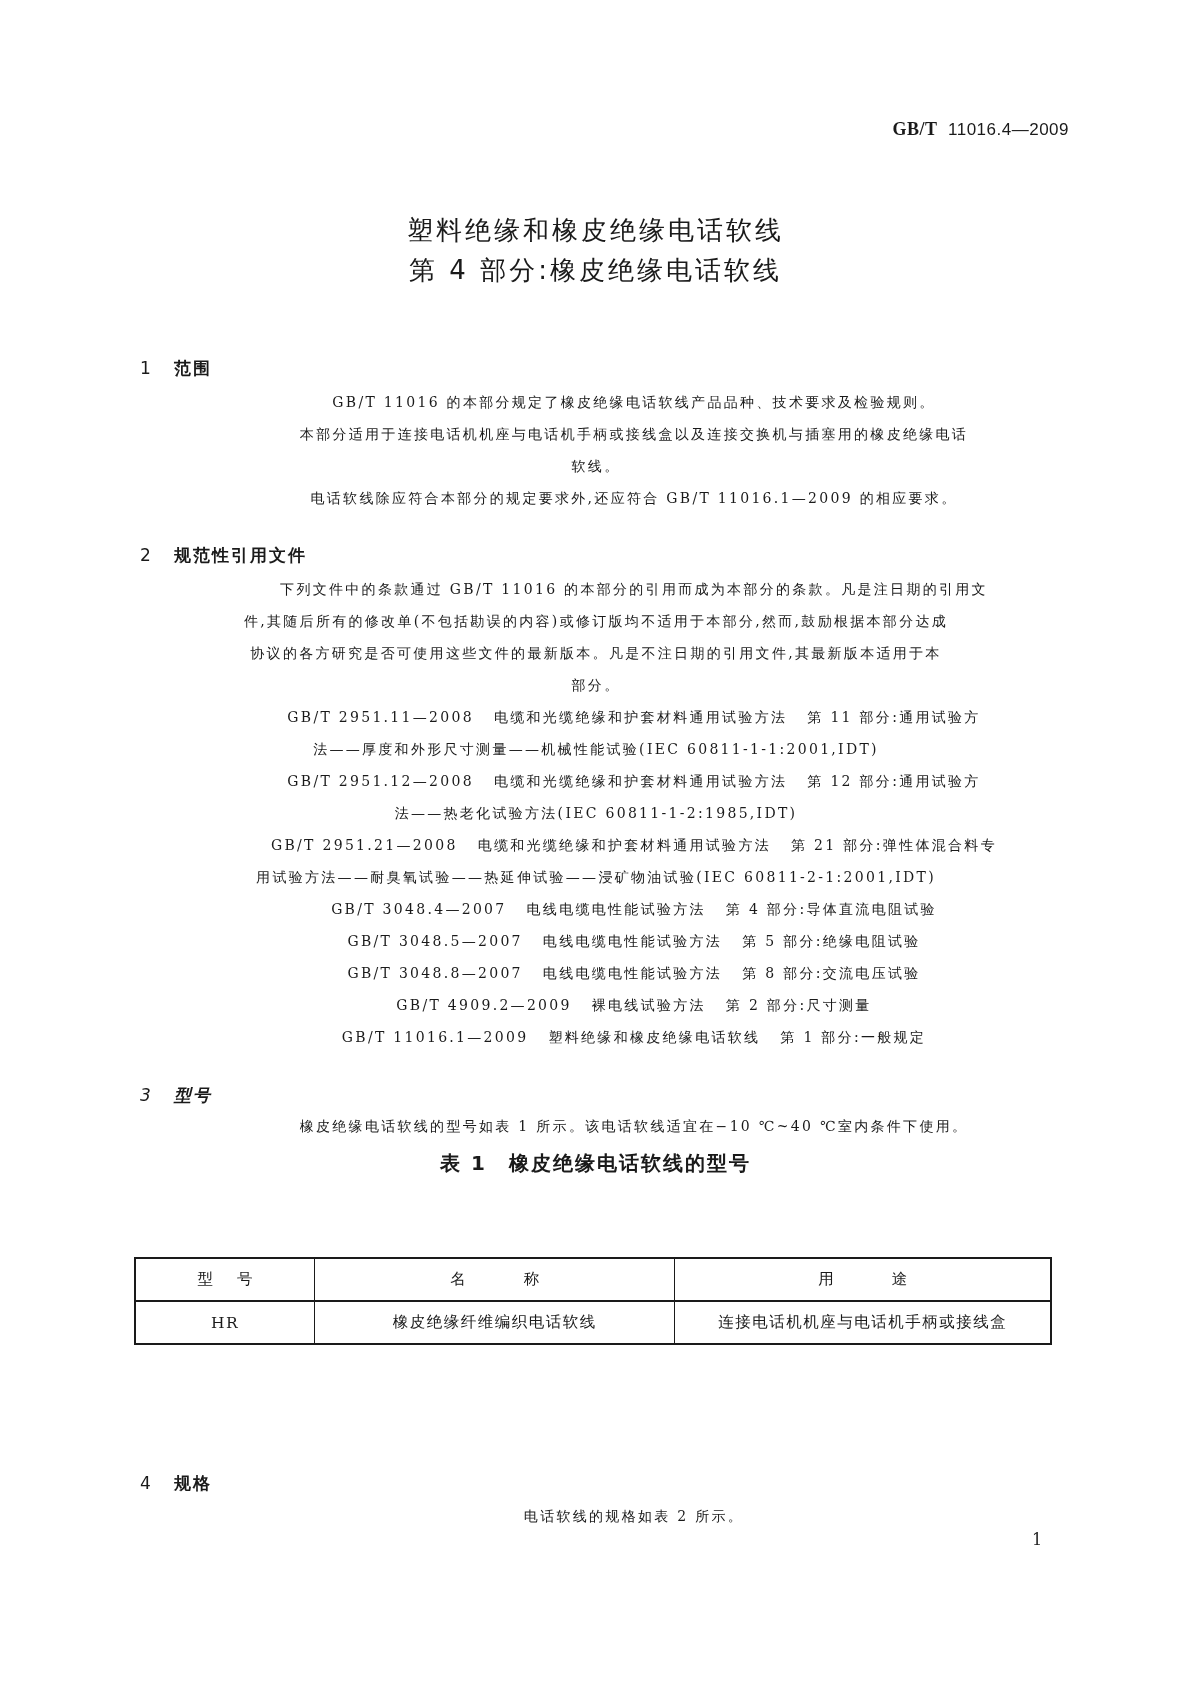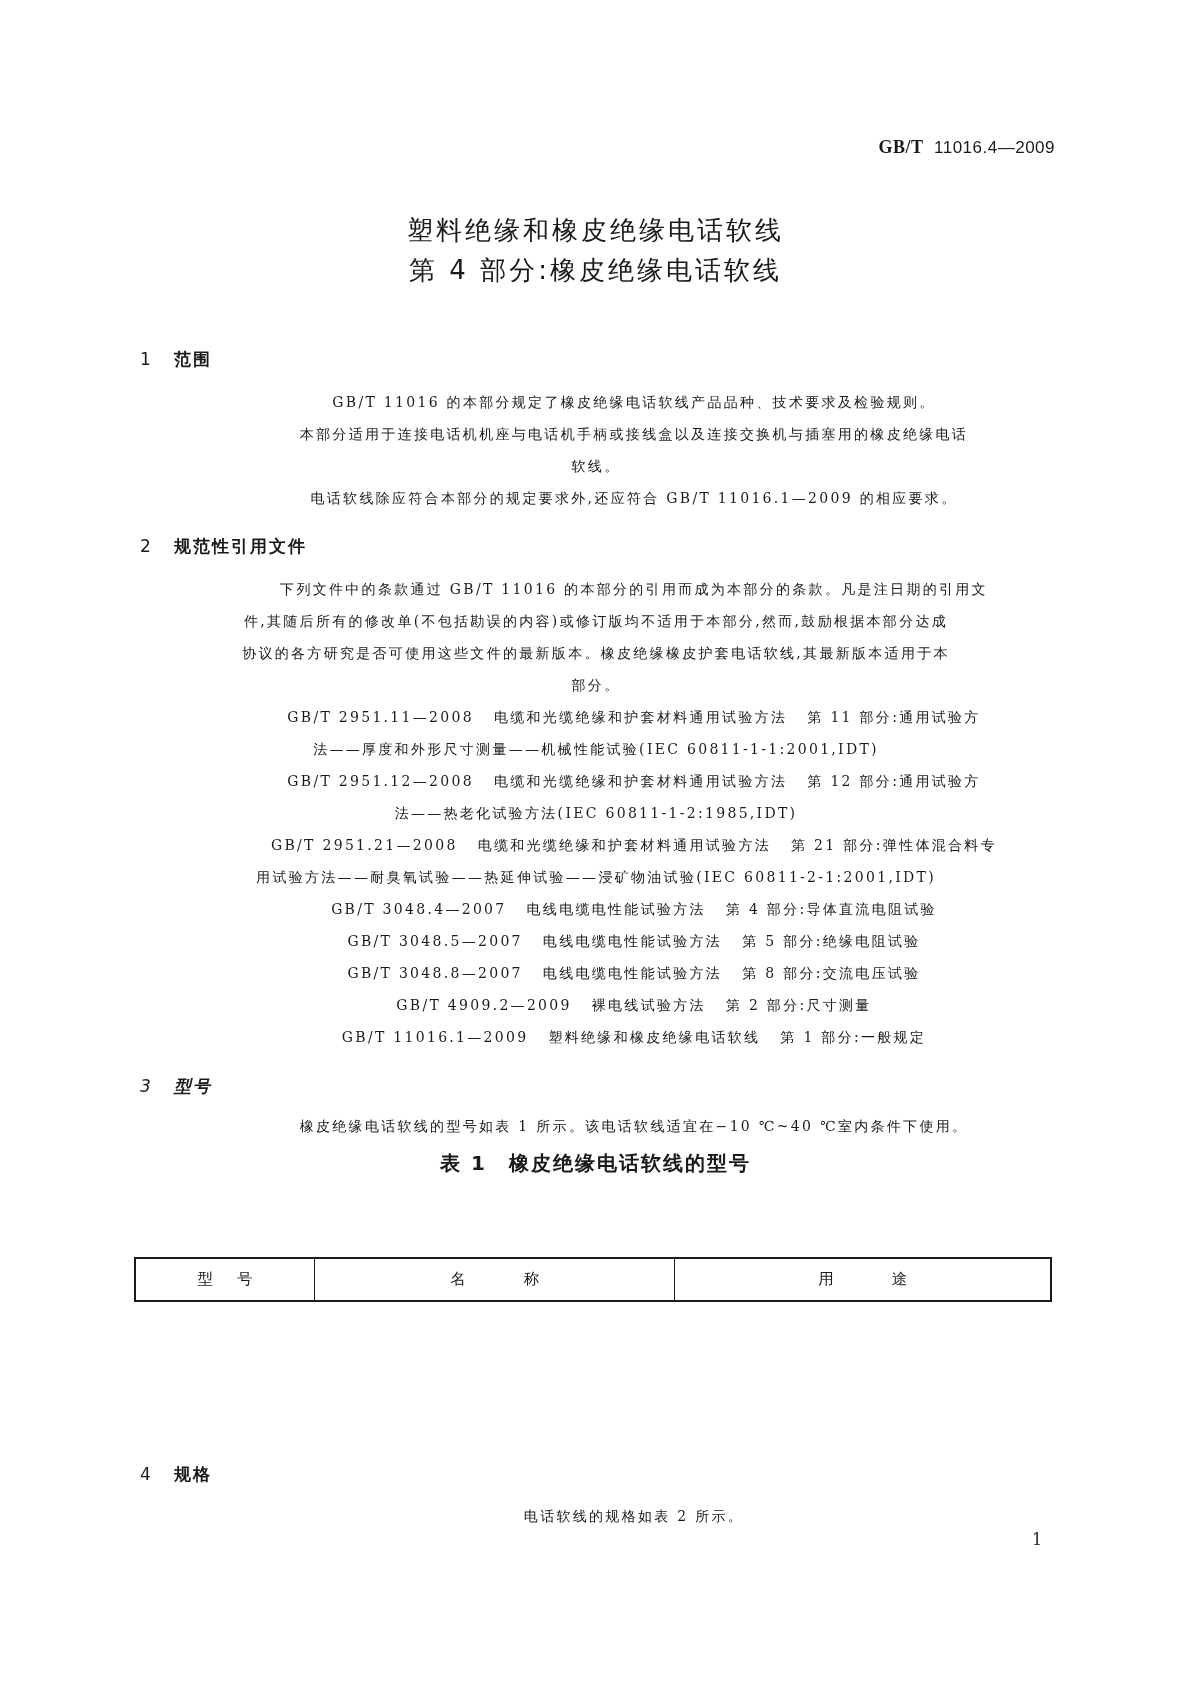--- a/index.html
+++ b/index.html
@@ -10,27 +10,26 @@
     body {
       width: 1191px;
       height: 1684px;
       position: relative;
       overflow: hidden;
       color: #1a1a1a;
       font-family: "DejaVu Serif", "Liberation Serif", serif;
     }
     .abs { position: absolute; }
     .std-code {
-      right: 136px;
+      right: 122px;
       top: 119px;
       font-size: 17px;
       font-family: "Liberation Sans", "DejaVu Sans", sans-serif;
       letter-spacing: 0.5px;
       white-space: nowrap;
-      margin-top: 18px;
     }
     .std-code .gbt {
       font-family: "Liberation Serif", "DejaVu Serif", serif;
       font-weight: bold;
       font-size: 18px;
     }
     .title {
       left: 0;
       width: 1191px;
       text-align: center;
@@ -39,20 +38,21 @@
       letter-spacing: 3px;
       white-space: nowrap;
     }
     .h {
       left: 140px;
       font-family: "DejaVu Sans", "Liberation Sans", sans-serif;
       font-weight: bold;
       font-size: 17px;
       letter-spacing: 2px;
       white-space: nowrap;
+      margin-top: 9px;
     }
     .h .num {
       display: inline-block;
       width: 34px;
       font-weight: normal;
     }
     .p {
       left: 140px;
       width: 912px;
       font-size: 14px;
@@ -120,21 +120,21 @@
 <div class="abs p ind" style="top:394px;">GB/T 11016 的本部分规定了橡皮绝缘电话软线产品品种、技术要求及检验规则。</div>
 <div class="abs p ind" style="top:426px;">本部分适用于连接电话机机座与电话机手柄或接线盒以及连接交换机与插塞用的橡皮绝缘电话</div>
 <div class="abs p" style="top:458px;">软线。</div>
 <div class="abs p ind" style="top:490px;">电话软线除应符合本部分的规定要求外,还应符合 GB/T 11016.1—2009 的相应要求。</div>
 
 <div class="abs h" style="top:535px;">
   <span class="num">2</span><span>规范性引用文件</span>
 </div>
 <div class="abs p ind" style="top:581px;">下列文件中的条款通过 GB/T 11016 的本部分的引用而成为本部分的条款。凡是注日期的引用文</div>
 <div class="abs p" style="top:613px;">件,其随后所有的修改单(不包括勘误的内容)或修订版均不适用于本部分,然而,鼓励根据本部分达成</div>
-<div class="abs p" style="top:645px;">协议的各方研究是否可使用这些文件的最新版本。橡皮绝缘橡皮护套电话软线,其最新版本适用于本</div>
+<div class="abs p" style="top:645px;">协议的各方研究是否可使用这些文件的最新版本。凡是不注日期的引用文件,其最新版本适用于本</div>
 <div class="abs p" style="top:677px;">部分。</div>
 
 <div class="abs p ind" style="top:709px;">
   <span class="ref-code">GB/T 2951.11—2008</span><span>电缆和光缆绝缘和护套材料通用试验方法</span><span class="ref-gap"></span><span>第 11 部分:通用试验方</span>
 </div>
 <div class="abs p" style="top:741px;">法——厚度和外形尺寸测量——机械性能试验(IEC 60811-1-1:2001,IDT)</div>
 
 <div class="abs p ind" style="top:773px;">
   <span class="ref-code">GB/T 2951.12—2008</span><span>电缆和光缆绝缘和护套材料通用试验方法</span><span class="ref-gap"></span><span>第 12 部分:通用试验方</span>
 </div>
@@ -175,20 +175,25 @@
       <col class="c3">
     </colgroup>
   <thead>
     <tr>
       <th><span class="spaced">型号</span></th>
       <th><span class="spaced" style="letter-spacing:58px;margin-right:-58px;">名称</span></th>
       <th><span class="spaced" style="letter-spacing:58px;margin-right:-58px;">用途</span></th>
     </tr>
   </thead>
   <tbody>
+    <tr>
+      <td>HR</td>
+      <td>橡皮绝缘纤维编织电话软线</td>
+      <td>连接电话机机座与电话机手柄或接线盒</td>
+    </tr>
   </tbody>
 </table>
 
 <div class="abs h" style="top:1463px;">
   <span class="num">4</span><span>规格</span>
 </div>
 <div class="abs p ind" style="top:1508px;">电话软线的规格如表 2 所示。</div>
 
 <div class="abs page-num">1</div>
 

